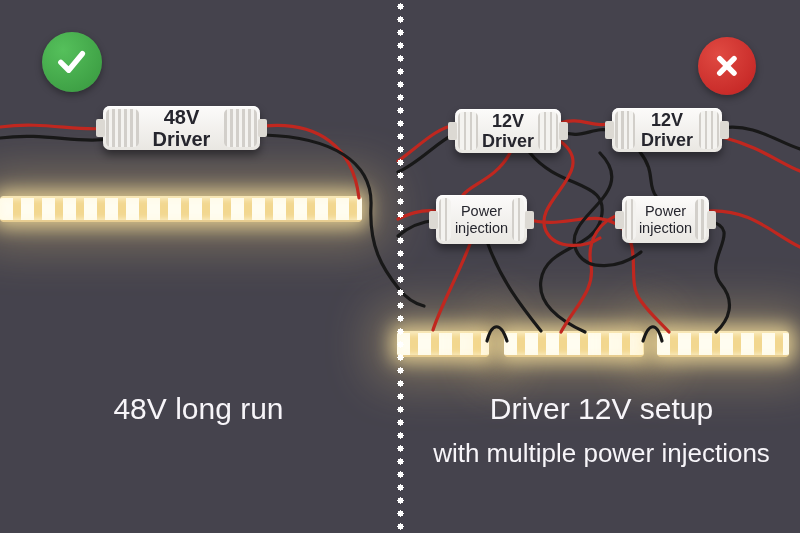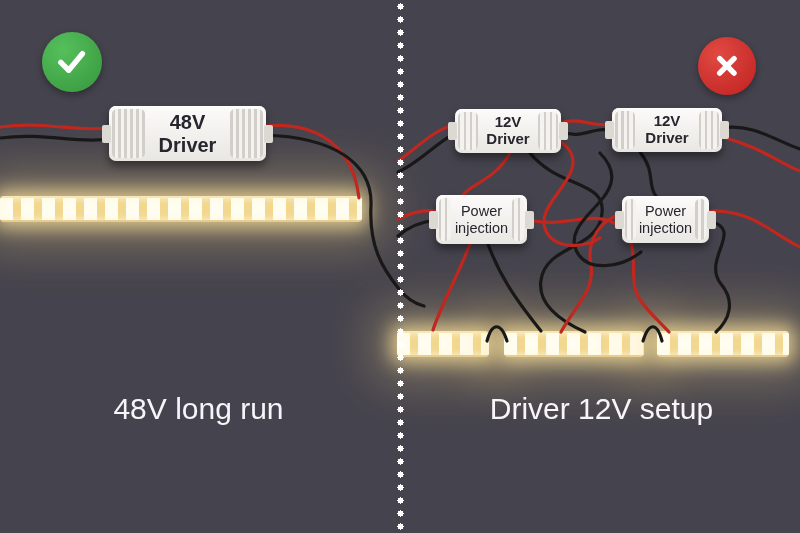--- a/index.html
+++ b/index.html
@@ -71,27 +71,27 @@
   .device::after { right: -7px; }
   .ribs {
     margin: 3px; border-radius: 5px;
     background: repeating-linear-gradient(90deg, #d2cfca 0 2.5px, #f4f3f0 2.5px 6px);
   }
   .device-label {
     flex: 1; display: flex; flex-direction: column;
     align-items: center; justify-content: center;
     color: var(--device-text, #26262e); line-height: 1.12; text-align: center;
   }
-  .driver48 { left: 109px; top: 106px; width: 157px; height: 55px; }
+  .driver48 { left: 103px; top: 106px; width: 157px; height: 44px; }
   .driver48 .ribs { width: 33px; }
   .driver48 .device-label { font-size: 20px; font-weight: 600; }
   .driver12a { left: 455px; top: 109px; width: 106px; height: 44px; }
   .driver12b { left: 612px; top: 108px; width: 110px; height: 44px; }
   .driver12a .ribs, .driver12b .ribs { width: 20px; }
-  .driver12a .device-label, .driver12b .device-label { font-size: 15px; font-weight: 600; }
+  .driver12a .device-label, .driver12b .device-label { font-size: 18px; font-weight: 600; }
   .inj1 { left: 436px; top: 195px; width: 91px; height: 49px; }
   .inj2 { left: 622px; top: 196px; width: 87px; height: 47px; }
   .inj1 .ribs, .inj2 .ribs { width: 12px; }
   .inj1 .device-label, .inj2 .device-label { font-size: 14.5px; font-weight: 500; }
 
   
   .caption {
     position: absolute; top: 392px; text-align: center;
     color: var(--caption-text, #f7f5f9); z-index: 5;
   }
@@ -188,15 +188,16 @@
       </svg>
   </div>
 
   <div class="divider"></div>
 
   <div class="caption caption-left">
     <div class="cap-line1">48V long run</div>
   </div>
   <div class="caption caption-right">
     <div class="cap-line1">Driver 12V setup</div>
+    <div class="cap-line2">with multiple power injections</div>
   </div>
 
 </div>
 
 </body></html>

